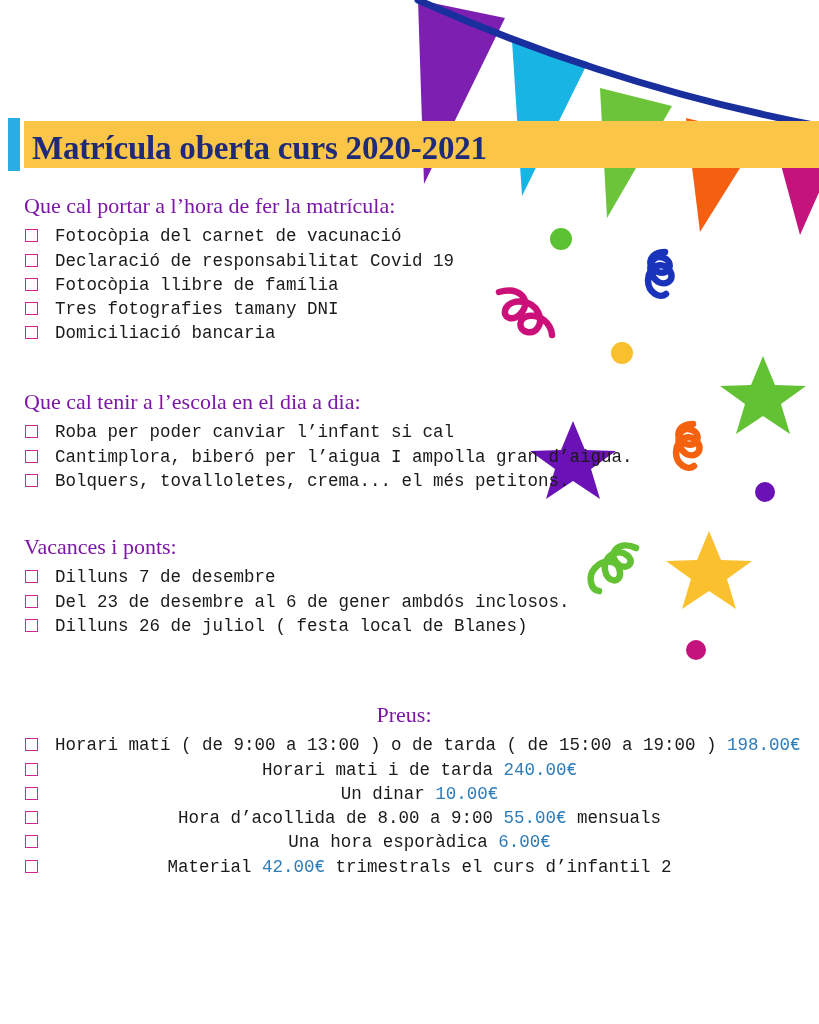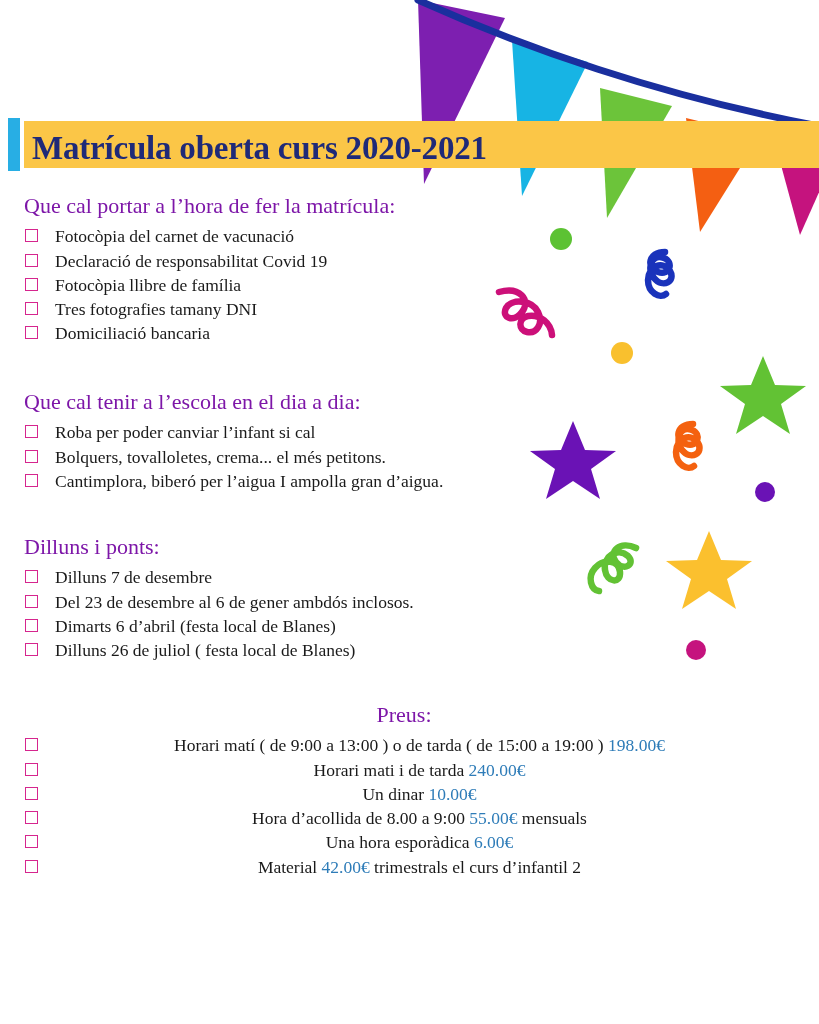--- a/index.html
+++ b/index.html
@@ -83,20 +83,21 @@
     margin: 0;
     padding: 0;
   }
   .list-item {
     position: relative;
     padding-left: 31px;
     font-size: 17.5px;
     line-height: 24.3px;
     color: #1a1a1a;
     white-space: nowrap;
+    font-family: Liberation Mono, monospace;
   }
   .checkbox {
     position: absolute;
     left: 1px;
     top: 5px;
     width: 11px;
     height: 11px;
     border: 1.6px solid #d6258e;
     box-sizing: content-box;
     background: transparent;
@@ -178,43 +179,42 @@
 
   <div class="section" style="top:389px;">
     <h2 class="section-title">Que cal tenir a l’escola en el dia a dia:</h2>
     <ul class="list">
       <li class="list-item">
         <span class="checkbox"></span>
         <span>Roba per poder canviar l’infant si cal</span>
       </li>
       <li class="list-item">
         <span class="checkbox"></span>
+        <span>Cantimplora, biberó per l’aigua I ampolla gran d’aigua.</span>
+      </li>
+      <li class="list-item">
+        <span class="checkbox"></span>
         <span>Bolquers, tovalloletes, crema... el més petitons.</span>
       </li>
-      <li class="list-item">
-        <span class="checkbox"></span>
-        <span>Cantimplora, biberó per l’aigua I ampolla gran d’aigua.</span>
-      </li>
     </ul>
   </div>
 
   <div class="section" style="top:534px;">
-    <h2 class="section-title">Dilluns i ponts:</h2>
+    <h2 class="section-title">Vacances i ponts:</h2>
     <ul class="list">
       <li class="list-item">
         <span class="checkbox"></span>
         <span>Dilluns 7 de desembre</span>
       </li>
       <li class="list-item">
         <span class="checkbox"></span>
         <span>Del 23 de desembre al 6 de gener ambdós inclosos.</span>
       </li>
       <li class="list-item">
         <span class="checkbox"></span>
-        <span>Dimarts 6 d’abril (festa local de Blanes)</span>
       </li>
       <li class="list-item">
         <span class="checkbox"></span>
         <span>Dilluns 26 de juliol ( festa local de Blanes)</span>
       </li>
     </ul>
   </div>
 
   <div class="section" style="top:702px;text-align:center;">
     <h2 class="section-title">Preus:</h2>

